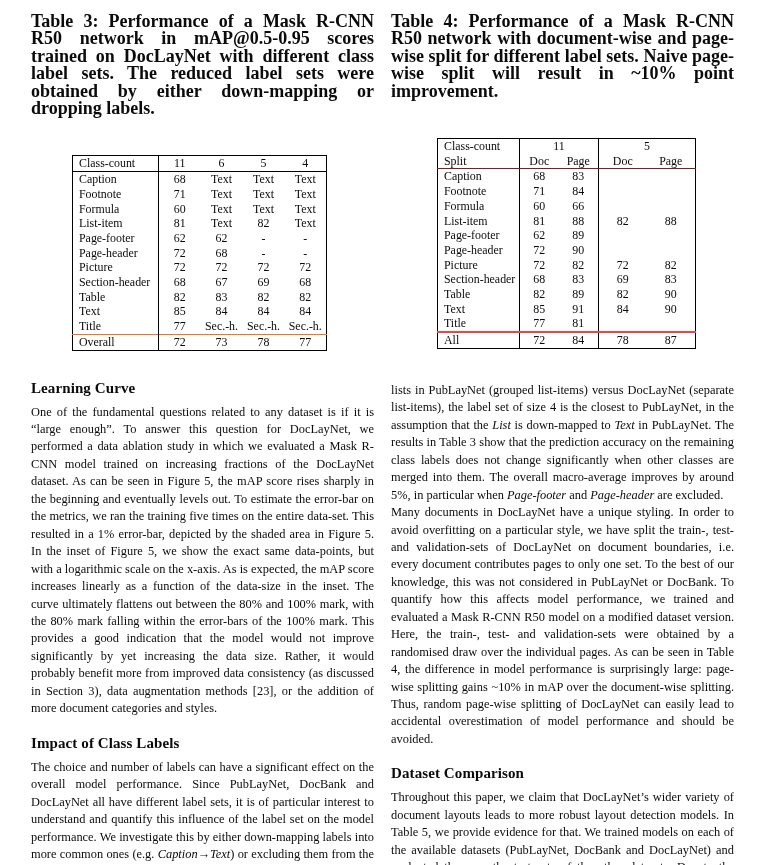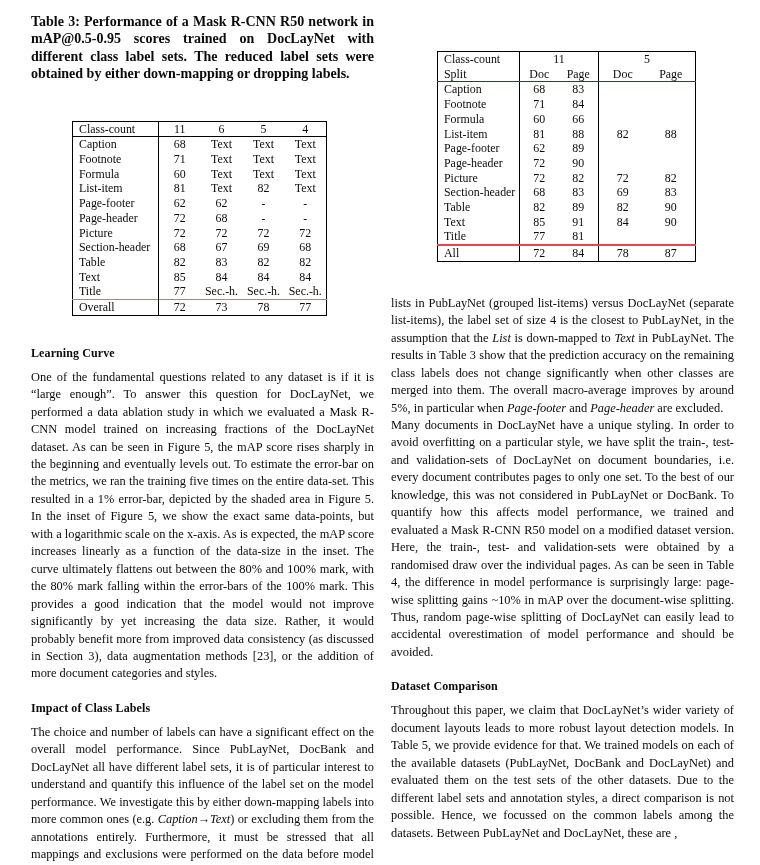--- a/index.html
+++ b/index.html
@@ -11,21 +11,21 @@
     box-sizing:border-box;
     padding:13px 26px 0 31px;
     font-family:"Liberation Serif", serif;
     color:#0b0b0b;
   }
   .cols{display:flex;gap:17px;}
   .col{width:343px;flex:0 0 343px;}
 
   .caption{
     font-weight:bold;
-    font-size:14px;
+    font-size:18px;
     line-height:17.4px;
     text-align:justify;
     margin:0;
   }
 
   .tablewrap{margin-top:38px;}
   .tw3{margin-left:41px;}
   .tw4{margin-left:46px;}
 
   table.paper-table{
@@ -61,21 +61,21 @@
   .t4 col.w-p1{width:40px;}
   .t4 col.w-d2{width:48px;}
   .t4 col.w-p2{width:49px;}
   .t4 td.c0{border-right:1px solid #000;}
   .t4 td.c2{border-right:1px solid #000;}
   .t4 td.gsep{border-right:1px solid #000;}
   .t4 tr.hdr2 td{border-bottom:1px solid #7f1d1d;}
   .t4 tfoot td{border-top:2px solid #ef4444;}
 
   h2.sec{
-    font-size:12px;
+    font-size:15px;
     font-weight:bold;
     line-height:18px;
     margin:16px 0 7px 0;
     letter-spacing:.1px;
   }
   h2.mt-lg{margin-top:28px;}
 
   p.body-text{
     font-size:12.4px;
     line-height:17.45px;
@@ -203,20 +203,21 @@
       </div>
 
       <h2 class="sec mt-lg">Learning Curve</h2>
       <p class="body-text">One of the fundamental questions related to any dataset is if it is “large enough”. To answer this question for DocLayNet, we performed a data ablation study in which we evaluated a Mask R-CNN model trained on increasing fractions of the DocLayNet dataset. As can be seen in Figure 5, the mAP score rises sharply in the beginning and eventually levels out. To estimate the error-bar on the metrics, we ran the training five times on the entire data-set. This resulted in a 1% error-bar, depicted by the shaded area in Figure 5. In the inset of Figure 5, we show the exact same data-points, but with a logarithmic scale on the x-axis. As is expected, the mAP score increases linearly as a function of the data-size in the inset. The curve ultimately flattens out between the 80% and 100% mark, with the 80% mark falling within the error-bars of the 100% mark. This provides a good indication that the model would not improve significantly by yet increasing the data size. Rather, it would probably benefit more from improved data consistency (as discussed in Section 3), data augmentation methods [23], or the addition of more document categories and styles.</p>
 
       <h2 class="sec">Impact of Class Labels</h2>
       <p class="body-text">The choice and number of labels can have a significant effect on the overall model performance. Since PubLayNet, DocBank and DocLayNet all have different label sets, it is of particular interest to understand and quantify this influence of the label set on the model performance. We investigate this by either down-mapping labels into more common ones (e.g. <i>Caption</i>→<i>Text</i>) or excluding them from the annotations entirely. Furthermore, it must be stressed that all mappings and exclusions were performed on the data before model training. In Table 3, we present the mAP scores for a Mask R-CNN R50 network on different label sets. Where a label is down-mapped, we show its corresponding label, otherwise it was excluded. We present three different label sets, with 6, 5 and 4 different labels respectively. The set of 5 labels contains the same labels as PubLayNet. However, due to the different definition of</p>
     </div>
 
     <div class="col">
+      <p class="caption">Table 4: Performance of a Mask R-CNN R50 network with document-wise and page-wise split for different label sets. Naive page-wise split will result in ~10% point improvement.</p>
 
       <div class="tablewrap tw4">
         <table class="paper-table t4">
           <colgroup>
             <col class="w-lbl">
               <col class="w-d1">
               <col class="w-p1">
               <col class="w-d2">
               <col class="w-p2">
           </colgroup>

